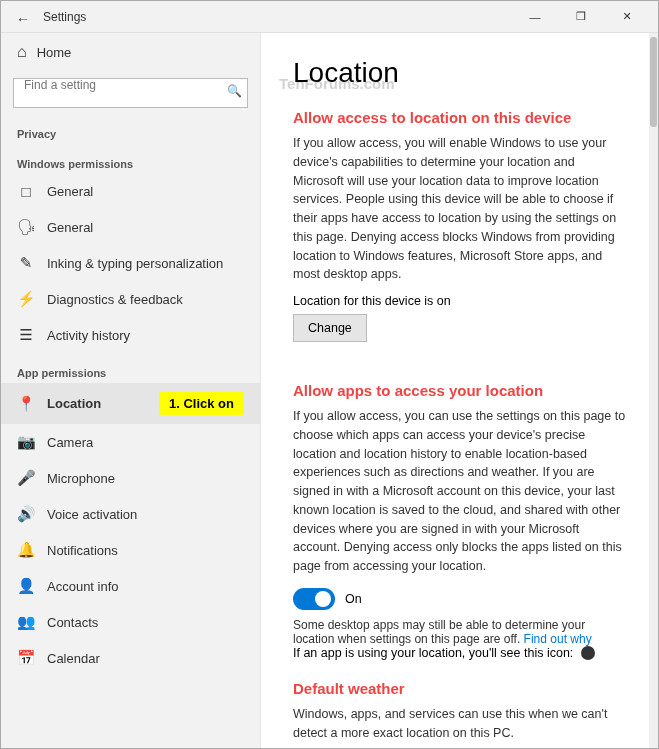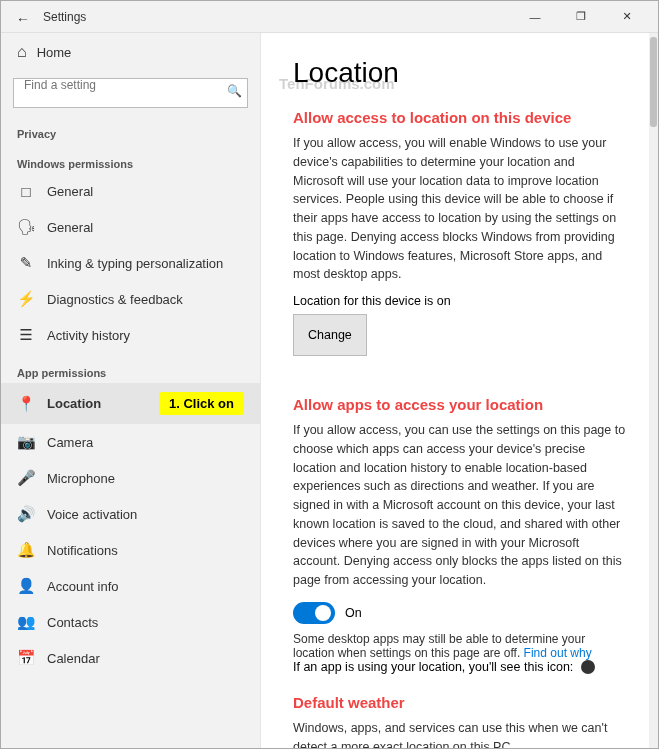--- a/index.html
+++ b/index.html
@@ -32,21 +32,21 @@
     .sidebar-item .item-label { flex: 1; }
 
     .click-badge { background: #ffff00; color: #000; font-size: 13px; font-weight: bold; padding: 4px 10px; border-radius: 3px; white-space: nowrap; }
 
     
     .content { flex: 1; overflow-y: auto; padding: 24px 32px 24px 32px; background: #fff; position: relative; }
     .content-title { font-size: 28px; font-weight: 300; color: #000; margin-bottom: 20px; }
     .section-title { font-size: 15px; font-weight: 600; color: #ef4444; margin-bottom: 8px; margin-top: 20px; }
     .section-text { font-size: 12.5px; color: #333; line-height: 1.5; margin-bottom: 10px; }
     .device-status { font-size: 12.5px; margin-bottom: 6px; }
-    .change-btn { padding: 13px 14px; background: #e5e5e5; border: 1px solid #bbb; font-size: 12.5px; cursor: pointer; margin-bottom: 20px; }
+    .change-btn { padding: 6px 14px; background: #e5e5e5; border: 1px solid #bbb; font-size: 12.5px; cursor: pointer; margin-bottom: 20px; }
     .toggle-row { display: flex; align-items: center; gap: 10px; margin: 12px 0 8px 0; }
     .toggle { width: 42px; height: 22px; background: #0078d7; border-radius: 11px; position: relative; cursor: pointer; flex-shrink: 0; }
     .toggle-knob { width: 16px; height: 16px; background: #fff; border-radius: 50%; position: absolute; top: 3px; right: 4px; }
     .toggle-label { font-size: 12.5px; }
     .fine-text { font-size: 12px; color: #333; margin-bottom: 0; }
     .link { color: #0078d7; cursor: pointer; text-decoration: none; }
     .icon-text { display: flex; align-items: center; gap: 8px; font-size: 12.5px; margin-bottom: 20px; }
 
     .watermark { position: absolute; top: 42px; left: 18px; font-size: 15px; font-weight: bold; color: rgba(0,0,0,0.18); pointer-events: none; z-index: 10; }
   </style>

